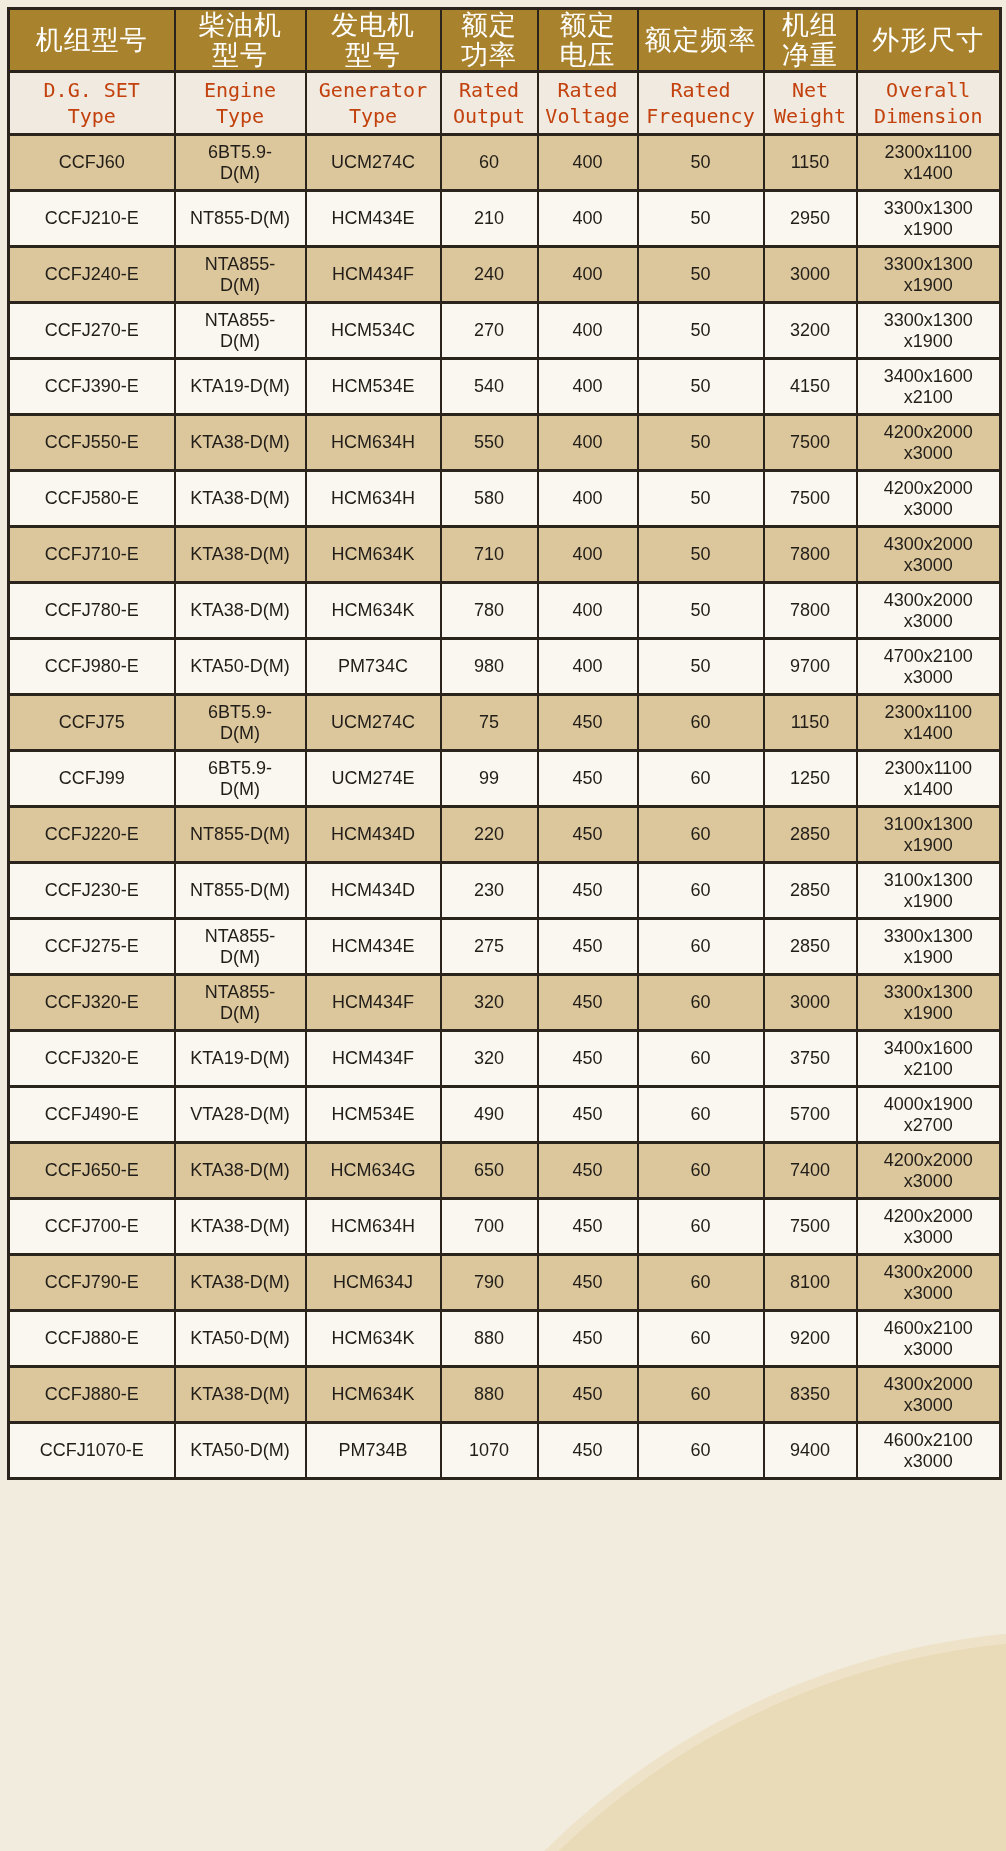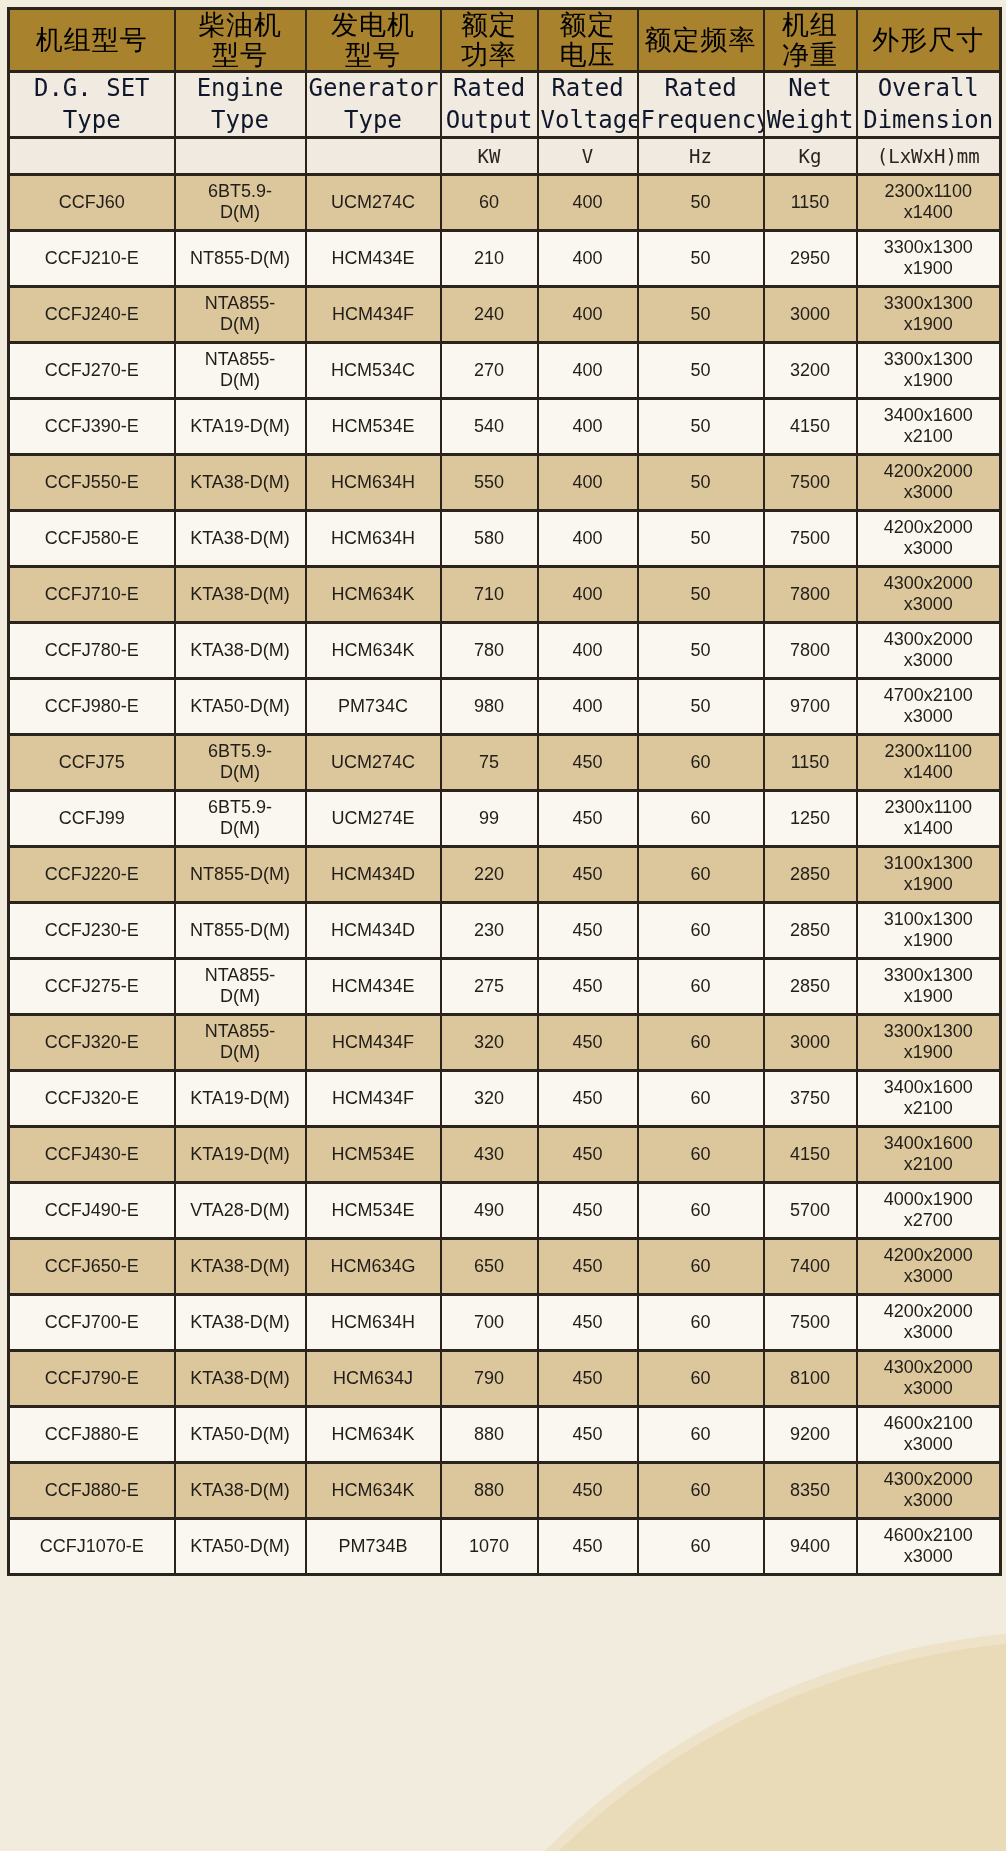--- a/index.html
+++ b/index.html
@@ -38,33 +38,33 @@
     border-left-width: 2px;
     border-right-width: 2px;
     text-align: center;
     vertical-align: middle;
     padding: 0 2px;
     overflow: hidden;
     white-space: pre-line;
   }
   tr.gold th {
     background: #a8822d;
-    color: #000000;
+    color: #ffffff;
     font-family: "DejaVu Sans", sans-serif;
     font-size: 27px;
     line-height: 1.12;
     font-weight: normal;
     letter-spacing: 1px;
     height: 58px;
   }
   tr.en th {
     background: #f1eae1;
-    color: #0f172a;
+    color: #c2410c;
     font-family: "DejaVu Sans Mono", monospace;
-    font-size: 24px;
+    font-size: 20px;
     line-height: 1.3;
     font-weight: normal;
     height: 60px;
   }
   tr.units td {
     background: #f1eae1;
     color: #2a2520;
     font-family: "DejaVu Sans Mono", monospace;
     font-size: 19px;
     height: 34px;
@@ -130,30 +130,20 @@
 Output</th>
       <th>Rated
 Voltage</th>
       <th>Rated
 Frequency</th>
       <th>Net
 Weight</th>
       <th>Overall
 Dimension</th>
     </tr>
-    <tr class="units">
-      <td></td>
-      <td></td>
-      <td></td>
-      <td>KW</td>
-      <td>V</td>
-      <td>Hz</td>
-      <td>Kg</td>
-      <td>(LxWxH)mm</td>
-    </tr>
   </thead>
   <tbody>
       <tr class="tan">
     <td>CCFJ60</td>
     <td>6BT5.9-
 D(M)</td>
     <td>UCM274C</td>
     <td>60</td>
     <td>400</td>
     <td>50</td>
@@ -336,31 +326,20 @@
     <td>CCFJ320-E</td>
     <td>KTA19-D(M)</td>
     <td>HCM434F</td>
     <td>320</td>
     <td>450</td>
     <td>60</td>
     <td>3750</td>
     <td>3400x1600
 x2100</td>
   </tr>
-      <tr class="tan">
-    <td>CCFJ430-E</td>
-    <td>KTA19-D(M)</td>
-    <td>HCM534E</td>
-    <td>430</td>
-    <td>450</td>
-    <td>60</td>
-    <td>4150</td>
-    <td>3400x1600
-x2100</td>
-  </tr>
       <tr class="light">
     <td>CCFJ490-E</td>
     <td>VTA28-D(M)</td>
     <td>HCM534E</td>
     <td>490</td>
     <td>450</td>
     <td>60</td>
     <td>5700</td>
     <td>4000x1900
 x2700</td>

